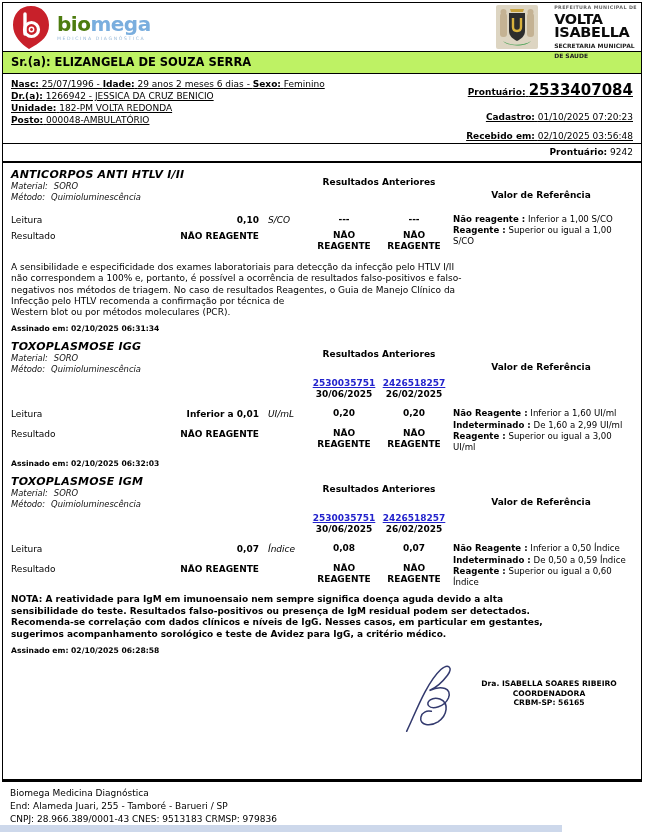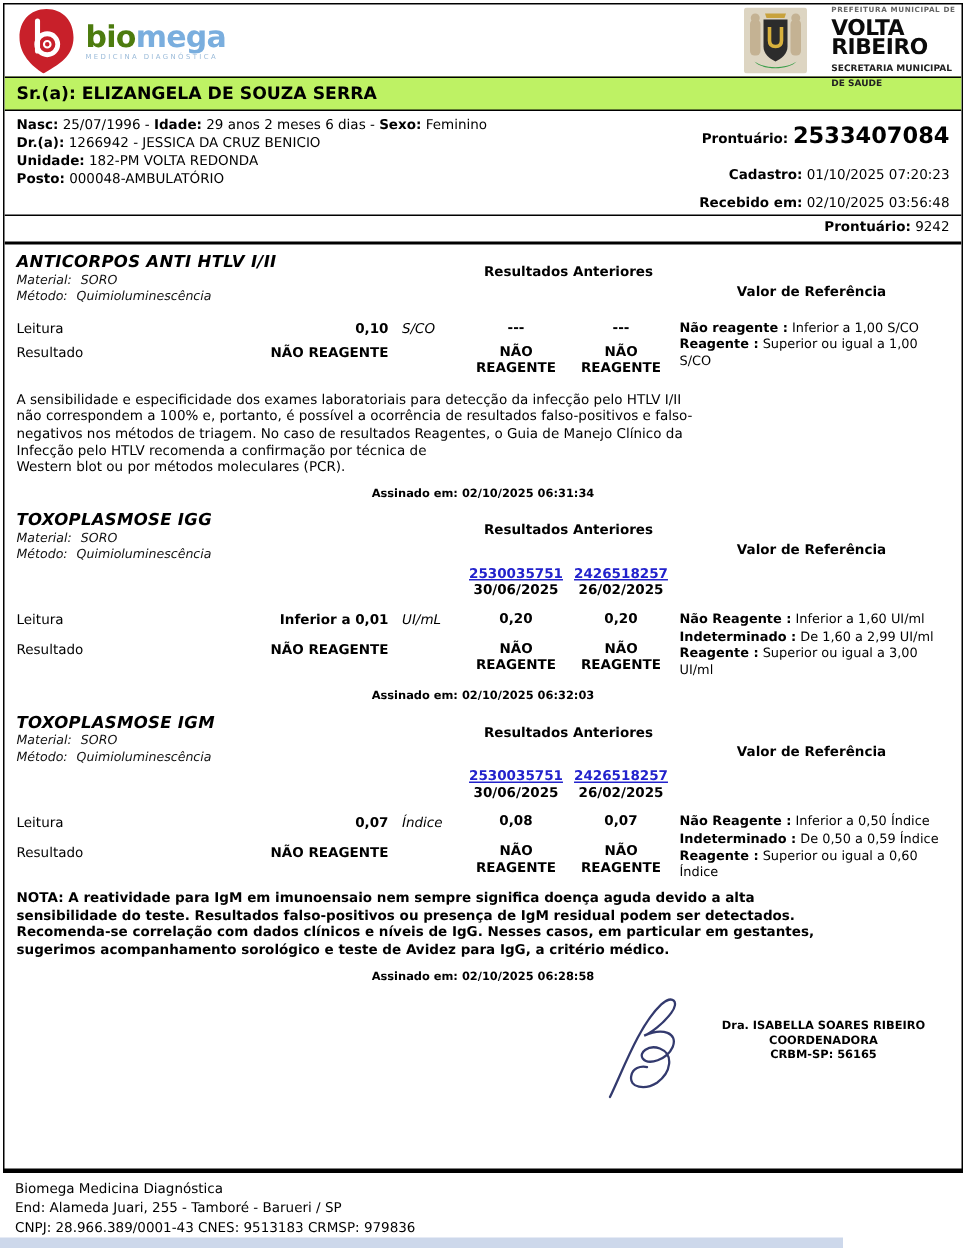--- a/index.html
+++ b/index.html
@@ -18,21 +18,21 @@
   .vr{display:flex;gap:16px;align-items:flex-start;}
   .vr-crest{width:42px;height:44px;}
   .vr-text{line-height:1;}
   .vr-pref{font-size:4.8px;font-weight:bold;color:#666;letter-spacing:.4px;margin:1px 0 2px;}
   .vr-name{font-size:14.5px;font-weight:900;letter-spacing:-.3px;line-height:13px;color:#0b0b0b;}
   .vr-dept{font-size:6px;font-weight:bold;color:#222;line-height:7px;margin-top:3px;}
 
   
   .name-bar{border-top:1px solid #000;border-bottom:1px solid #000;background:#bef264;
             padding:3px 8px 4px;font-size:11.5px;font-weight:bold;}
-  .info-row{display:flex;justify-content:space-between;padding:4px 8px 3px;border-bottom:1px solid #000;height:62px;}
+  .info-row{display:flex;justify-content:space-between;padding:4px 8px 3px;border-bottom:1px solid #000;height:62px;text-decoration:underline;}
   .info-left{font-size:9px;line-height:12px;}
   .info-right{text-align:right;font-size:9px;}
   .req-line{font-weight:bold;margin-top:3px;}
   .req-num{font-size:15px;font-weight:bold;}
   .info-right .lbl-b{font-weight:bold;}
   .cad-line{margin-top:13px;}
   .rec-line{margin-top:9px;}
   .prontuario{text-align:right;font-size:9px;padding:3px 8px 4px;border-bottom:2.5px solid #000;}
 
   
@@ -55,21 +55,21 @@
   .plink{font-weight:bold;text-align:center;color:#2222cc;text-decoration:underline;cursor:pointer;line-height:11px;margin-top:2px;}
   .pdate{font-weight:bold;text-align:center;line-height:11px;}
   .mt10{margin-top:10px;}
   .mt7{margin-top:8px;}
   .mt3{margin-top:4px;}
   .refblk{font-size:8.6px;line-height:11.2px;padding-left:4px;}
   .refblk.grs1{margin-top:10px;}
   .refblk.grs3{margin-top:8px;}
   .note{font-size:9px;line-height:11.3px;max-width:458px;padding:10px 0 0 8px;white-space:pre-line;}
   .nota{font-size:9px;font-weight:bold;line-height:11.5px;max-width:556px;padding:6px 0 0 8px;}
-  .assinado{text-align:center;font-size:7.6px;font-weight:bold;padding:6px 8px 2px;}
+  .assinado{text-align:left;font-size:7.6px;font-weight:bold;padding:6px 8px 2px;}
 
   
   .sig-row{position:relative;height:112px;}
   .sig-svg{position:absolute;left:392px;top:4px;}
   .signer{position:absolute;right:8px;top:22px;width:168px;text-align:center;
           font-size:7.6px;font-weight:bold;line-height:9.5px;}
 
   
   .footer{position:absolute;left:10px;top:787px;font-size:9px;line-height:13px;}
   .blue-strip{position:absolute;left:0;bottom:0;width:562px;height:7px;background:#cdd8eb;}
@@ -103,21 +103,21 @@
           <circle cx="7.5" cy="7" r="3" fill="#c4b293"></circle>
           <circle cx="34.5" cy="7" r="3" fill="#c4b293"></circle>
           <path d="M14,4 L28,4 L27,7 L15,7 Z" fill="#c8a23c"></path>
           <path d="M13,8 L29,8 L29,26 C29,31 25,34 21,36 C17,34 13,31 13,26 Z" fill="#2c2c2c"></path>
           <path d="M17,13 L17,22 C17,25 19,26 21,26 C23,26 25,25 25,22 L25,13" stroke="#d8b13c" stroke-width="2.4" fill="none"></path>
           <path d="M7,36 C14,41 28,41 35,36 C30,42 12,42 7,36 Z" fill="#3a9e4a"></path>
         </svg>
         <div class="vr-text">
           <div class="vr-pref">PREFEITURA MUNICIPAL DE</div>
           <div class="vr-name">VOLTA</div>
-          <div class="vr-name">RIBEIRO</div>
+          <div class="vr-name">ISABELLA</div>
           <div class="vr-dept">SECRETARIA MUNICIPAL</div>
           <div class="vr-dept">DE SAUDE</div>
         </div>
       </div>
     </div>
 
     <div class="name-bar">Sr.(a): ELIZANGELA DE SOUZA SERRA</div>
 
     <div class="info-row">
       <div class="info-left">

